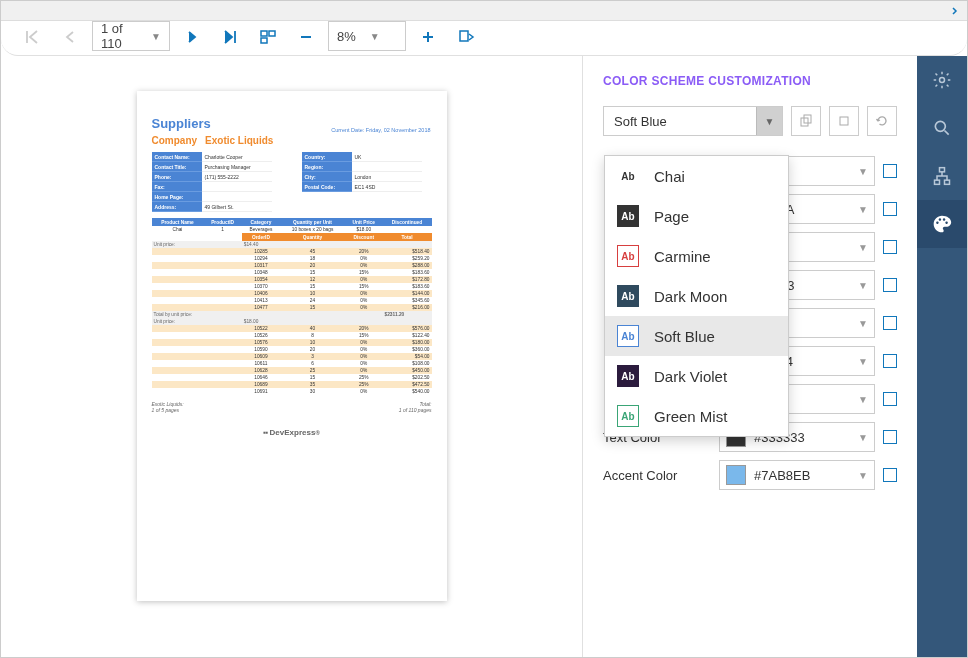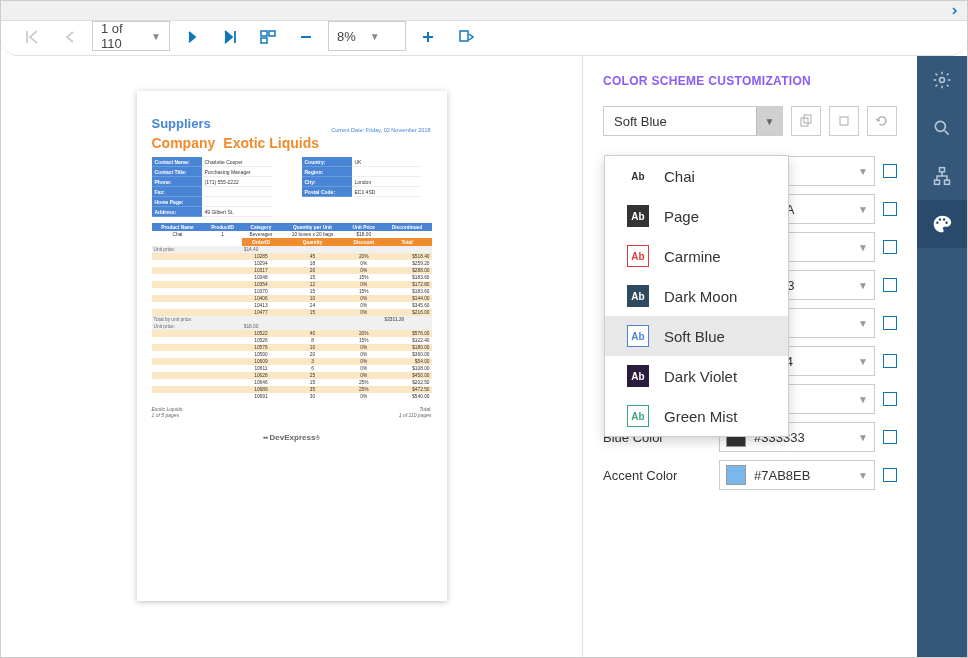--- a/index.html
+++ b/index.html
@@ -20,21 +20,21 @@
 
 .panel { width: 335px; border-left: 1px solid #e0e0e0; padding: 18px 20px; background: #fff; position: relative; font-size: 13px; color: #333; }
 .panel h4 { font-size: 12px; font-weight: 600; color: #8b5cf6; letter-spacing: 0.3px; margin-bottom: 18px; }
 .scheme-row { display: flex; gap: 8px; margin-bottom: 20px; }
 .scheme-combo { flex: 1; height: 30px; border: 1px solid #ccc; display: flex; align-items: center; justify-content: space-between; padding: 0 0 0 10px; cursor: pointer; position: relative; }
 .scheme-combo .dd-btn { width: 26px; height: 28px; background: #d0d0d0; display: flex; align-items: center; justify-content: center; font-size: 10px; color: #666; border-left: 1px solid #bbb; }
 .mini-btn { width: 30px; height: 30px; border: 1px solid #ccc; display: flex; align-items: center; justify-content: center; cursor: pointer; color: #888; font-size: 13px; background: #fff; }
 
 
 .dropdown { position: absolute; top: 48px; left: 0; width: 185px; background: #fff; border: 1px solid #ccc; box-shadow: 0 4px 12px rgba(0,0,0,0.18); z-index: 50; }
-.dd-item { display: flex; align-items: center; gap: 15px; padding: 9px 22px; font-size: 15px; color: #333; cursor: pointer; }
+.dd-item { display: flex; align-items: center; gap: 15px; padding: 9px 12px; font-size: 15px; color: #333; cursor: pointer; }
 .dd-item.selected { background: #e8e8e8; }
 .swatch { width: 22px; height: 22px; display: flex; align-items: center; justify-content: center; font-size: 10px; font-weight: bold; border: 1px solid transparent; }
 
 
 .color-row { display: flex; align-items: center; margin-bottom: 8px; gap: 8px; }
 .color-label { width: 108px; font-size: 13px; color: #333; }
 .color-picker { flex: 1; height: 30px; border: 1px solid #ccc; display: flex; align-items: center; padding: 0 6px; gap: 8px; cursor: pointer; }
 .color-sw { width: 20px; height: 20px; border: 1px solid #999; }
 .color-val { font-size: 13px; color: #333; }
 .color-ch { margin-left: auto; font-size: 10px; color: #999; }
@@ -42,21 +42,21 @@
 
 
 .vtabs { position: absolute; top: 0; right: 0; width: 50px; bottom: 0; background: #34577a; display: flex; flex-direction: column; z-index: 5; }
 .collapse-bar { height: 20px; background: #f0f0f0; display: flex; align-items: center; justify-content: flex-end; padding-right: 6px; cursor: pointer; border-bottom: 1px solid #ddd; }
 .vtab { width: 50px; height: 48px; display: flex; align-items: center; justify-content: center; cursor: pointer; color: #b8c8d8; }
 .vtab.active { background: #2a4a6c; color: #fff; }
 .vtab svg { width: 20px; height: 20px; }
 
 
 .rpt-title { color: #4a84d4; font-size: 13px; font-weight: 600; margin: 15px 0 4px; }
-.rpt-sub { display: flex; gap: 8px; font-size: 14px; margin-bottom: 6px; }
+.rpt-sub { display: flex; gap: 8px; font-size: 10px; margin-bottom: 6px; }
 .rpt-sub .lbl { color: #f08b2e; font-weight: 600; }
 .rpt-sub .val { color: #f08b2e; font-weight: 600; }
 .rpt-date { position: absolute; top: 36px; right: 16px; font-size: 5.5px; color: #4a84d4; }
 .info-grid { display: flex; gap: 30px; margin-bottom: 6px; }
 .info-col { display: flex; flex-direction: column; gap: 0; }
 .info-row { display: flex; }
 .info-k { width: 50px; background: #4a84d4; color: #fff; font-size: 5px; padding: 1.5px 3px; font-weight: 600; border-bottom: 1px solid #6a9ce0; }
 .info-v { width: 70px; font-size: 5px; padding: 1.5px 3px; color: #333; border-bottom: 1px solid #eee; }
 
 .tbl { width: 100%; border-collapse: collapse; font-size: 4.8px; }
@@ -515,21 +515,21 @@
     <div class="color-picker">
       <span class="color-sw" style="background:#4E6086"></span>
       <span class="color-val">6086</span>
       <span class="color-ch">▼</span>
     </div>
     <span class="cb"></span>
         </div>
       </div>
 
     <div class="color-row">
-      <span class="color-label">Blue Color</span>
+      <span class="color-label">Text Color</span>
       <div class="color-picker">
         <span class="color-sw" id="tc-sw" style="background: rgb(51, 51, 51);"></span>
         <span class="color-val">#333333</span>
         <span class="color-ch">▼</span>
       </div>
       <span class="cb"></span>
     </div>
     <div class="color-row">
       <span class="color-label">Accent Color</span>
       <div class="color-picker">

